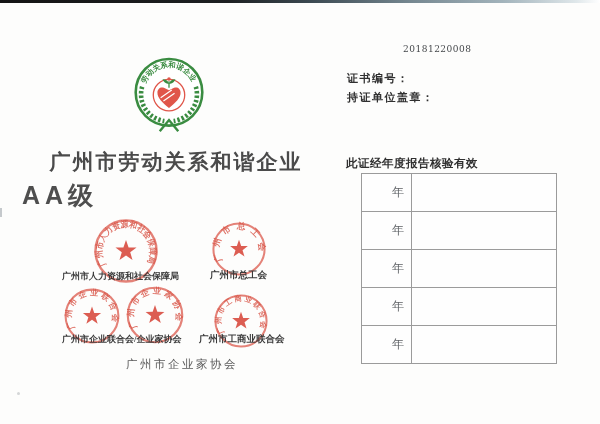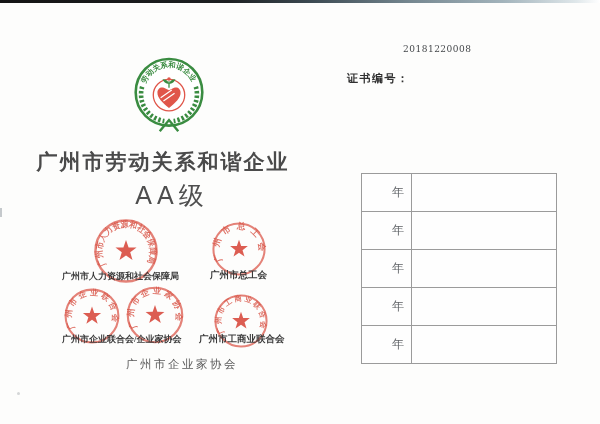--- a/index.html
+++ b/index.html
@@ -13,23 +13,23 @@
     position:absolute;left:0;top:0;width:600px;height:3px;
     background:linear-gradient(90deg,#141414 0%,#1d2022 38%,#3c4a52 52%,#74868f 68%,#a3b4bc 84%,#dfe7ea 96%,#ffffff 100%);
   }
   .edge-mark-left{position:absolute;left:0;top:208px;width:2px;height:9px;background:#b7bcbf;opacity:.8;}
   .edge-mark-bottom{position:absolute;left:17px;top:392px;width:3px;height:3px;background:#d4d6d7;border-radius:50%;}
 
   .abs{position:absolute;}
 
   
   .emblem{left:132px;top:55px;width:74px;height:82px;}
-  .title-block{left:13px;top:148px;width:300px;text-align:center;color:#4a4a4a;}
+  .title-block{left:26px;top:148px;width:300px;text-align:center;color:#4a4a4a;}
   .title-line1{font-size:21px;font-weight:bold;letter-spacing:2px;white-space:nowrap;}
-  .title-line2{left:22px;top:179px;width:300px;text-align:center;font-size:25px;font-weight:400;letter-spacing:5px;color:#4e4e4e;}
+  .title-line2{left:22px;top:179px;width:300px;text-align:left;font-size:25px;font-weight:700;letter-spacing:5px;color:#4e4e4e;}
   .issuer-label{font-weight:bold;color:#3a3a3a;white-space:nowrap;z-index:5;}
   .lab-1a{left:62px;top:270px;font-size:9px;}
   .lab-1b{left:210px;top:269px;font-size:9.5px;}
   .lab-2a{left:62px;top:333px;font-size:9px;font-family:Liberation Serif, serif;}
   .lab-2b{left:199px;top:333px;font-size:9.5px;}
   .issue-date{left:32px;top:357px;width:300px;text-align:center;font-size:11.5px;color:#5a5a5a;letter-spacing:2.5px;}
 
   .seal{position:absolute;}
   .seal-ring{fill:none;stroke:#dc5f52;stroke-width:2.6;opacity:.78;}
   .seal-star{fill:#d94f43;opacity:.92;}
@@ -143,21 +143,23 @@
   <div class="abs issuer-label lab-1a">广州市人力资源和社会保障局</div>
   <div class="abs issuer-label lab-1b">广州市总工会</div>
   <div class="abs issuer-label lab-2a">广州市企业联合会/企业家协会</div>
   <div class="abs issuer-label lab-2b">广州市工商业联合会</div>
 
   <div class="abs issue-date">广州市企业家协会</div>
 
   <div class="abs field-label cert-no-label">证书编号：</div>
   <div class="abs field-value cert-no-value">20181220008</div>
 
+  <div class="abs field-label holder-label">持证单位盖章：</div>
 
+  <div class="abs field-label validity-note">此证经年度报告核验有效</div>
 
   <div class="abs validity-table">
     <div class="vt-row">
       <div class="vt-year-cell">年</div>
       <div class="vt-blank-cell"></div>
     </div>
     <div class="vt-row">
       <div class="vt-year-cell">年</div>
       <div class="vt-blank-cell"></div>
     </div>

